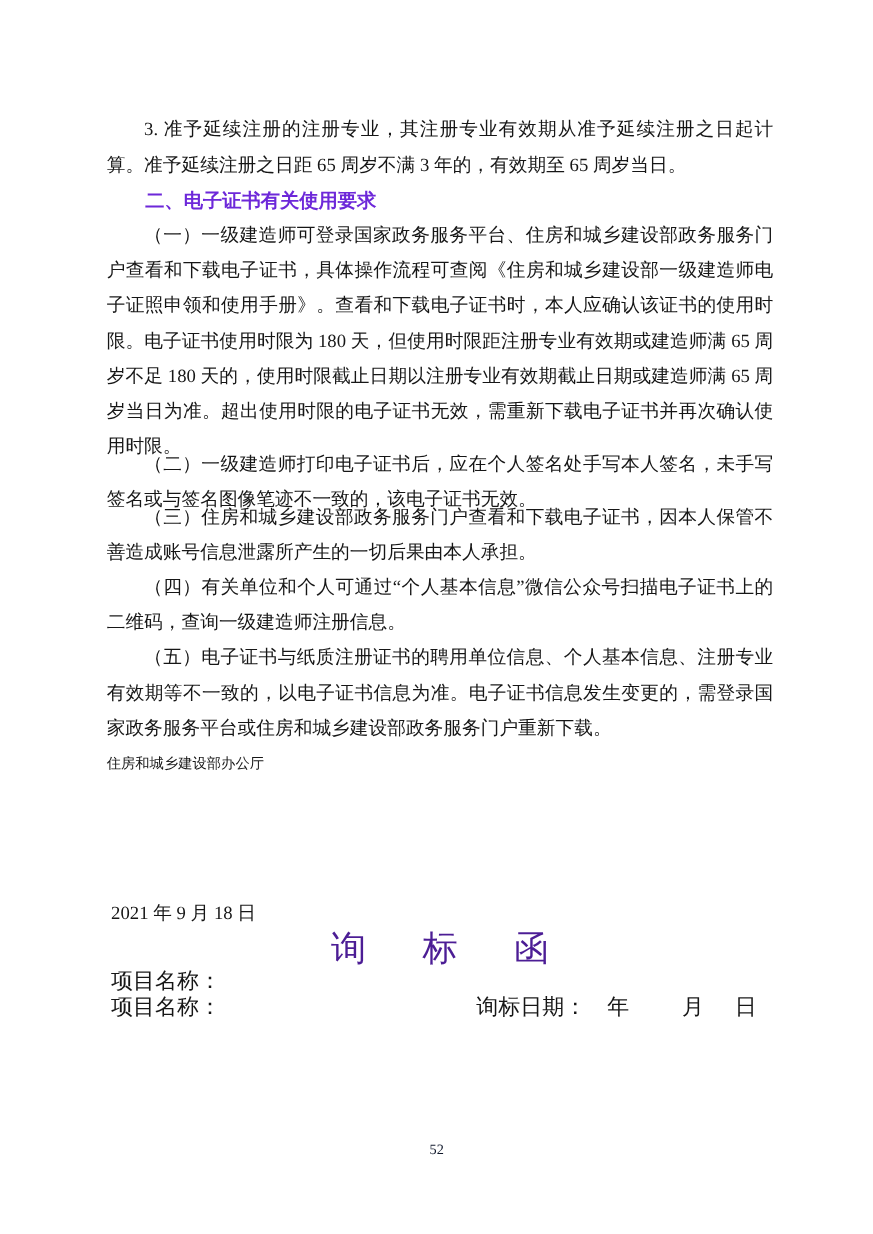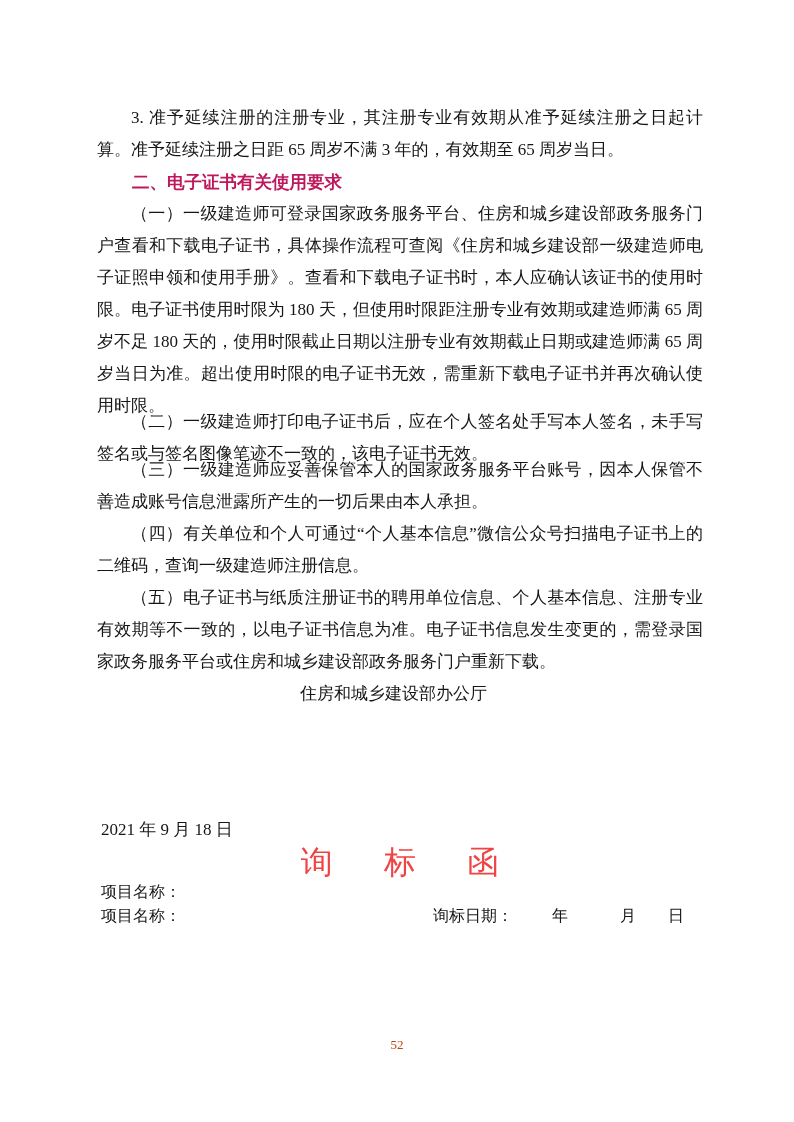--- a/index.html
+++ b/index.html
@@ -30,54 +30,54 @@
   }
   .heading {
     position: absolute;
     left: 0;
     width: 606px;
     font-size: 17.5px;
     line-height: 32px;
     text-indent: 2em;
     font-weight: bold;
     font-family: "Liberation Sans", "DejaVu Sans", sans-serif;
-    color: #be185d;
+    color: #6d28d9;
   }
   .signature {
     position: absolute;
     left: 0;
     width: 606px;
-    font-size: 17px;
+    font-size: 13px;
     line-height: 32px;
-    text-align: center;
+    text-align: left;
     padding-right: 13px;
   }
   .doc-date {
     position: absolute;
     left: 4px;
     font-size: 17px;
     line-height: 32px;
     white-space: nowrap;
     margin-top: 40px;
   }
   .form-title {
     position: absolute;
     left: 0;
     width: 606px;
     text-align: center;
     font-size: 32px;
     line-height: 40px;
     word-spacing: 1.35em;
-    color: #ef4444;
+    color: #4c1d95;
   }
   .field-row {
     position: absolute;
     left: 0;
     width: 606px;
-    font-size: 16px;
+    font-size: 20px;
     line-height: 22px;
   }
   .field-row .lbl {
     margin-left: 4px;
   }
   .field-row .pos {
     position: absolute;
     top: 0;
     white-space: nowrap;
     text-align: right;
@@ -87,38 +87,38 @@
   .pos-month { left: 523px; }
   .pos-day   { left: 571px; }
   .page-num {
     position: absolute;
     top: 1037px;
     left: 0;
     width: 794px;
     text-align: center;
     font-size: 13px;
     line-height: 16px;
-    color: #c2410c;
+    color: #0f172a;
   }
 </style>
 </head>
 <body>
 
 <div class="page">
   <div class="content">
 
     <p class="para" style="top:0px">3. 准予延续注册的注册专业，其注册专业有效期从准予延续注册之日起计算。准予延续注册之日距 65 周岁不满 3 年的，有效期至 65 周岁当日。</p>
 
     <h2 class="heading" style="top:64px">二、电子证书有关使用要求</h2>
 
     <p class="para" style="top:96px">（一）一级建造师可登录国家政务服务平台、住房和城乡建设部政务服务门户查看和下载电子证书，具体操作流程可查阅《住房和城乡建设部一级建造师电子证照申领和使用手册》。查看和下载电子证书时，本人应确认该证书的使用时限。电子证书使用时限为 180 天，但使用时限距注册专业有效期或建造师满 65 周岁不足 180 天的，使用时限截止日期以注册专业有效期截止日期或建造师满 65 周岁当日为准。超出使用时限的电子证书无效，需重新下载电子证书并再次确认使用时限。</p>
 
     <p class="para" style="top:304px">（二）一级建造师打印电子证书后，应在个人签名处手写本人签名，未手写签名或与签名图像笔迹不一致的，该电子证书无效。</p>
 
-    <p class="para" style="top:352px">（三）一级建造师应妥善保管本人的国家政务服务平台账号，因本人保管不善造成账号信息泄露所产生的一切后果由本人承担。</p>
+    <p class="para" style="top:352px">（三）住房和城乡建设部政务服务门户查看和下载电子证书，因本人保管不善造成账号信息泄露所产生的一切后果由本人承担。</p>
 
     <p class="para" style="top:416px">（四）有关单位和个人可通过“个人基本信息”微信公众号扫描电子证书上的二维码，查询一级建造师注册信息。</p>
 
     <p class="para" style="top:480px">（五）电子证书与纸质注册证书的聘用单位信息、个人基本信息、注册专业有效期等不一致的，以电子证书信息为准。电子证书信息发生变更的，需登录国家政务服务平台或住房和城乡建设部政务服务门户重新下载。</p>
 
     <div class="signature" style="top:576px">住房和城乡建设部办公厅</div>
 
     <div class="doc-date" style="top:672px">2021 年 9 月 18 日</div>
 
     <div class="form-title" style="top:740px">询 标 函</div>

